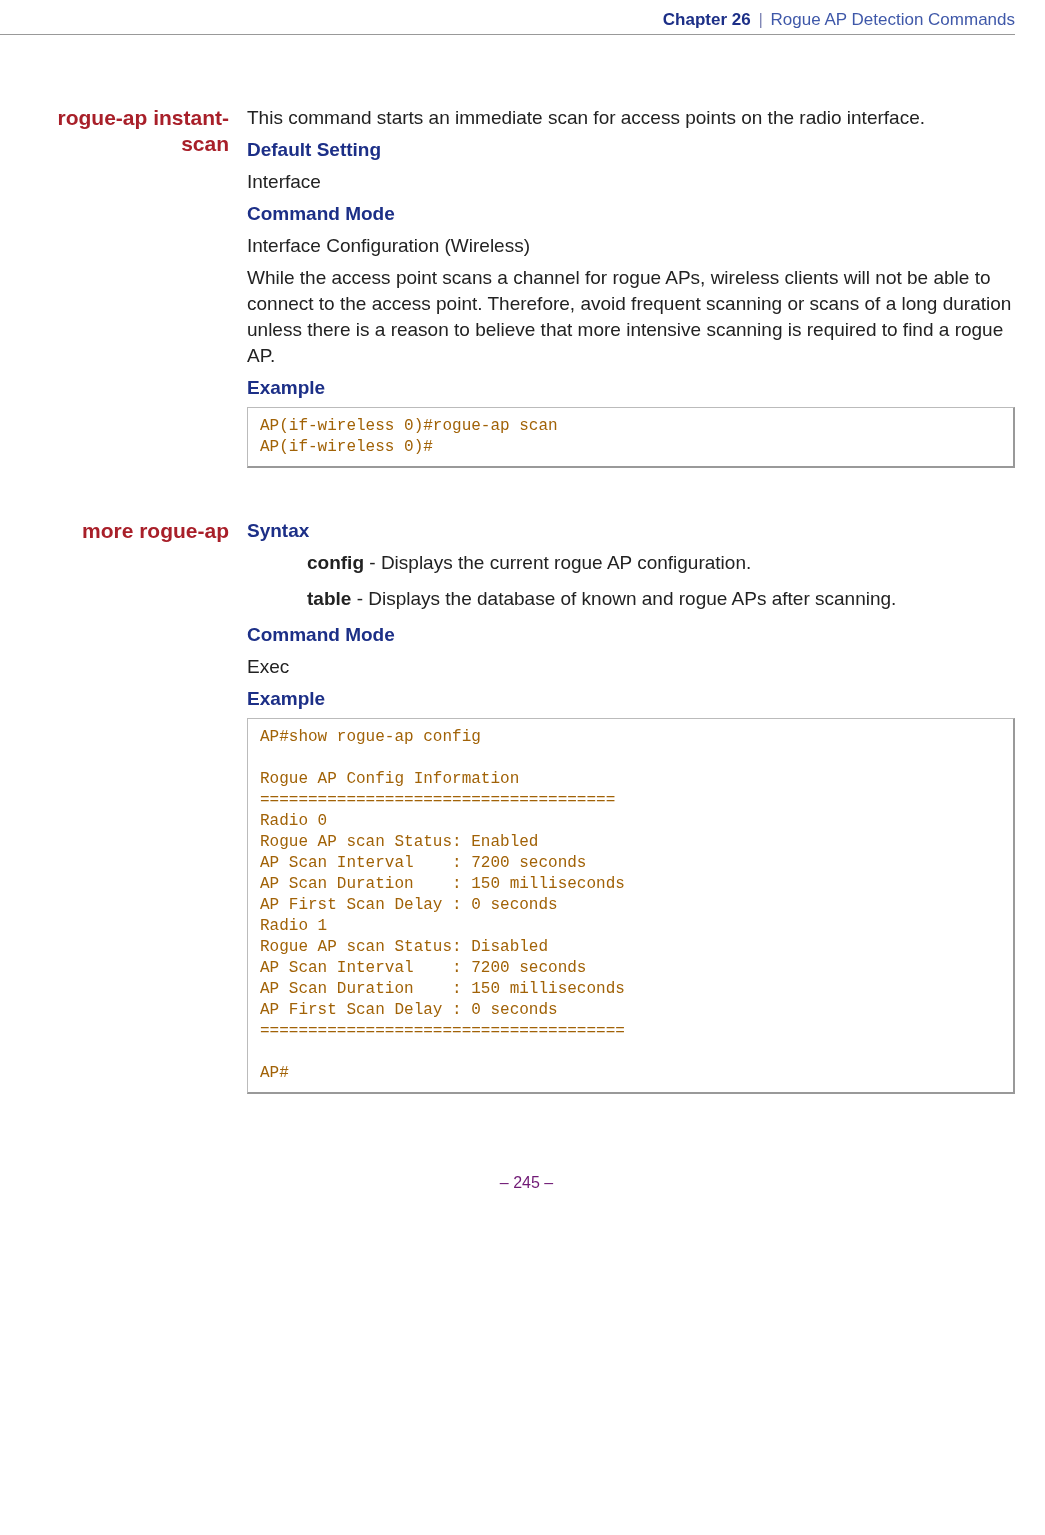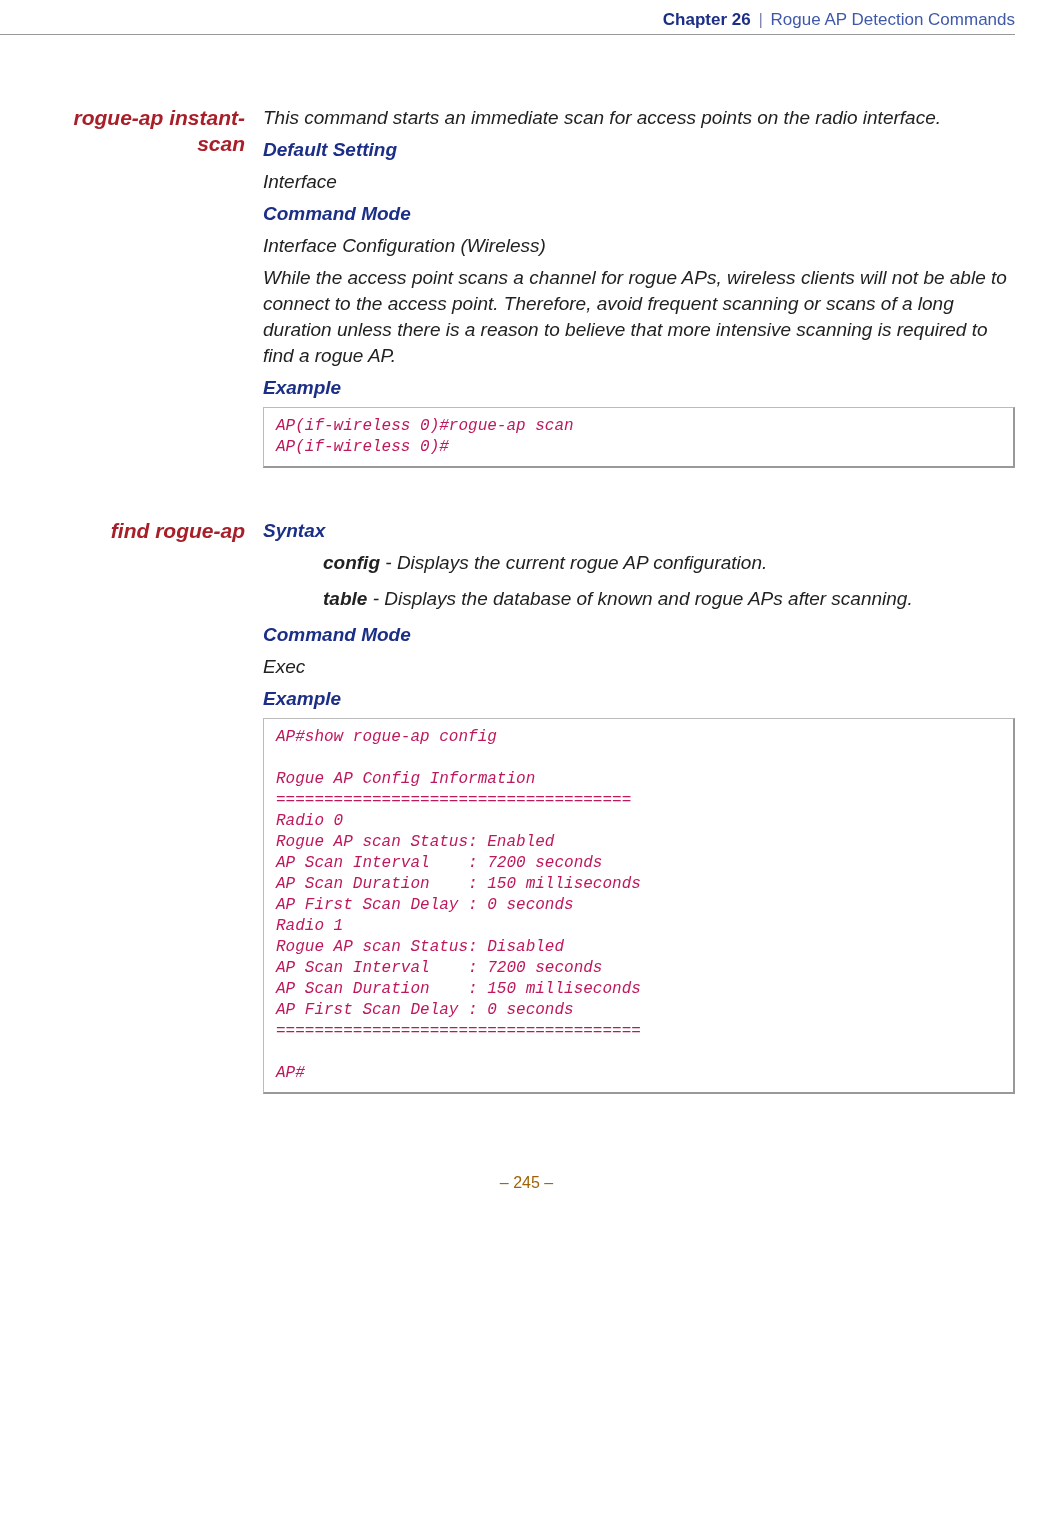--- a/index.html
+++ b/index.html
@@ -25,22 +25,21 @@
   }
   .chapter-title {
     color: #3f58a9;
   }
   .hr {
     border: none;
     border-top: 1px solid #999;
     margin: 4px 30px 0 0;
   }
   .page {
-    padding: 70px 30px 0 30px;
-    font-style: italic;
+    padding: 70px 30px 0 14px;
   }
   .entry {
     display: flex;
     align-items: flex-start;
     margin-bottom: 50px;
   }
   .left-label {
     width: 215px;
     flex: 0 0 215px;
     text-align: right;
@@ -66,21 +65,21 @@
   }
   .code-block {
     border: 1px solid #bbb;
     border-right: 2px solid #999;
     border-bottom: 2px solid #999;
     padding: 8px 12px;
     font-family: "Courier New", monospace;
     font-size: 16px;
     line-height: 21px;
     white-space: pre;
-    color: #be185d;
+    color: #a16207;
     margin-top: 6px;
     overflow-x: auto;
   }
   .syntax-line {
     margin-left: 30px;
     margin-top: 4px;
     margin-bottom: 10px;
   }
   .syntax-line .light {
     font-weight: 400;
@@ -88,21 +87,21 @@
   .param-line {
     margin-left: 60px;
     margin-bottom: 10px;
   }
   .bold {
     font-weight: 700;
   }
   .footer {
     text-align: center;
     font-size: 16px;
-    color: #a16207;
+    color: #701a75;
     padding: 30px 0 20px 8px;
   }
 </style>
 </head>
 <body>
 
 <div class="running-head">
   <span class="chapter-label">Chapter 26</span>
   <span class="chapter-sep">|</span>
   <span class="chapter-title">Rogue AP Detection Commands</span>
@@ -124,21 +123,21 @@
 
       <p>While the access point scans a channel for rogue APs, wireless clients will not be able to connect to the access point. Therefore, avoid frequent scanning or scans of a long duration unless there is a reason to believe that more intensive scanning is required to find a rogue AP.</p>
 
       <p class="section-label">Example</p>
       <div class="code-block">AP(if-wireless 0)#rogue-ap scan
 AP(if-wireless 0)#</div>
     </div>
   </div>
 
   <div class="entry">
-    <div class="left-label">find rogue-ap</div>
+    <div class="left-label">more rogue-ap</div>
     <div class="body-col">
 
       <p class="section-label">Syntax</p>
       <div class="param-line">
         <span class="bold">config</span><span> - Displays the current rogue AP configuration.</span>
       </div>
       <div class="param-line">
         <span class="bold">table</span><span> - Displays the database of known and rogue APs after scanning.</span>
       </div>
 

